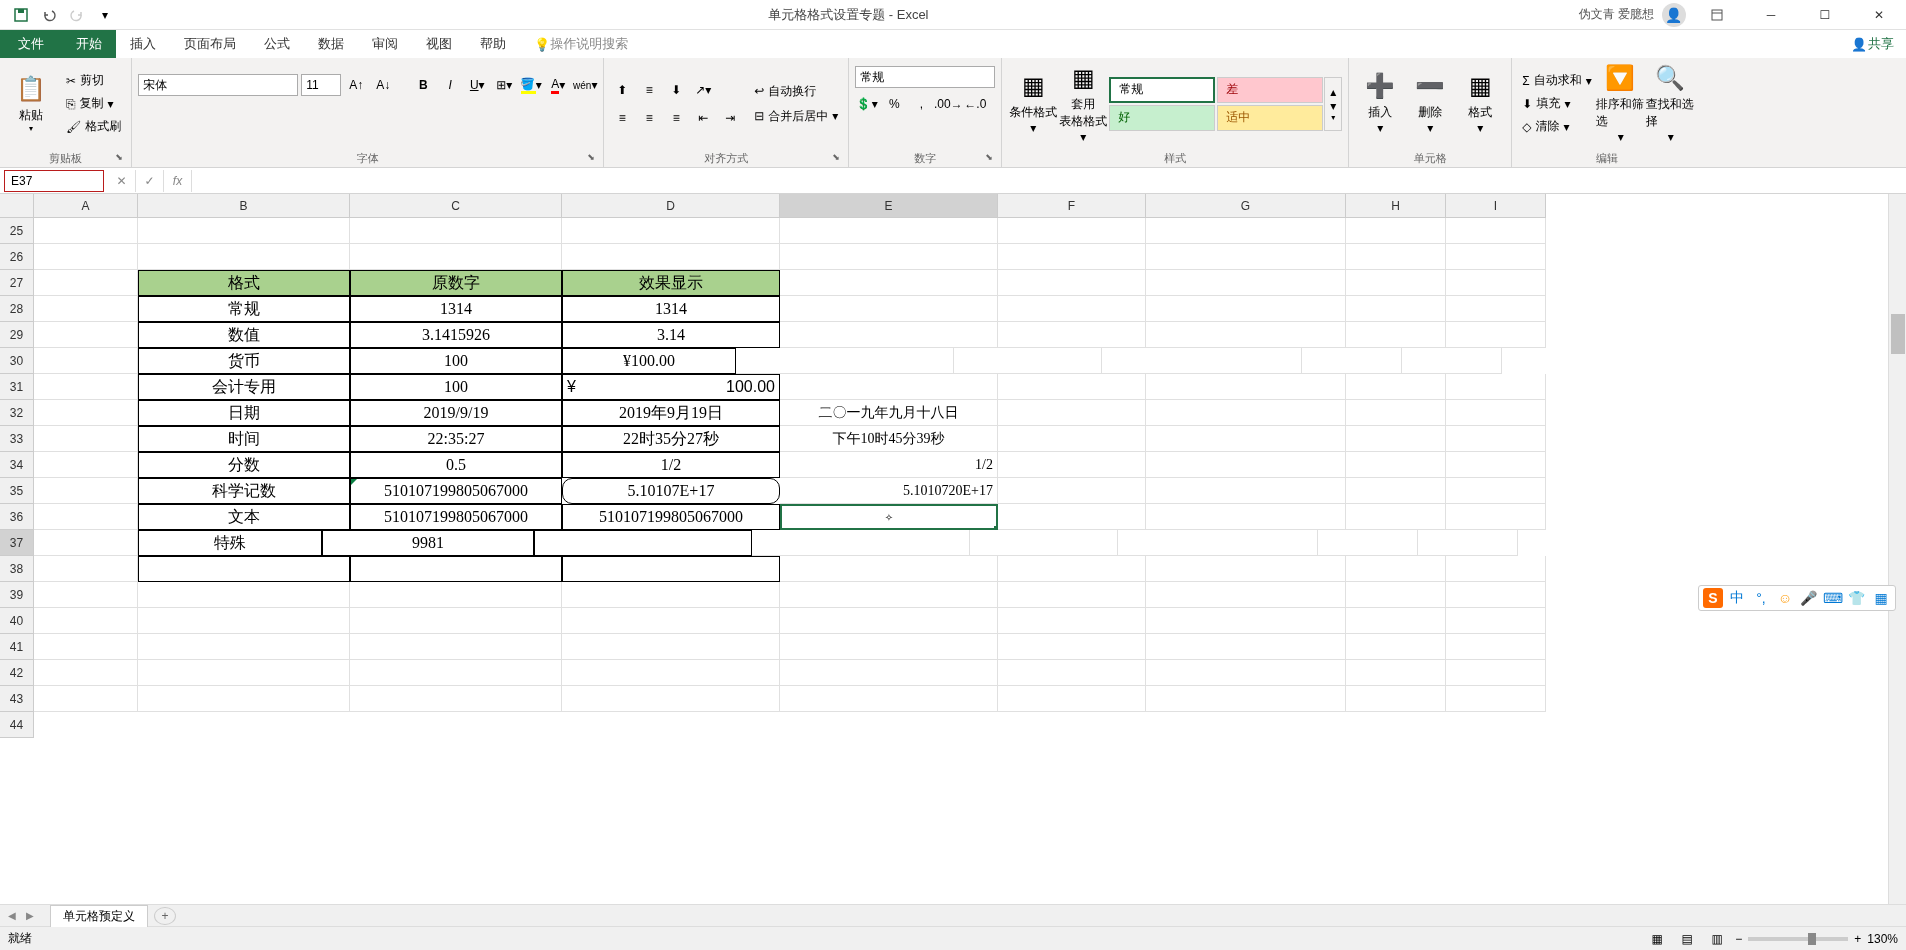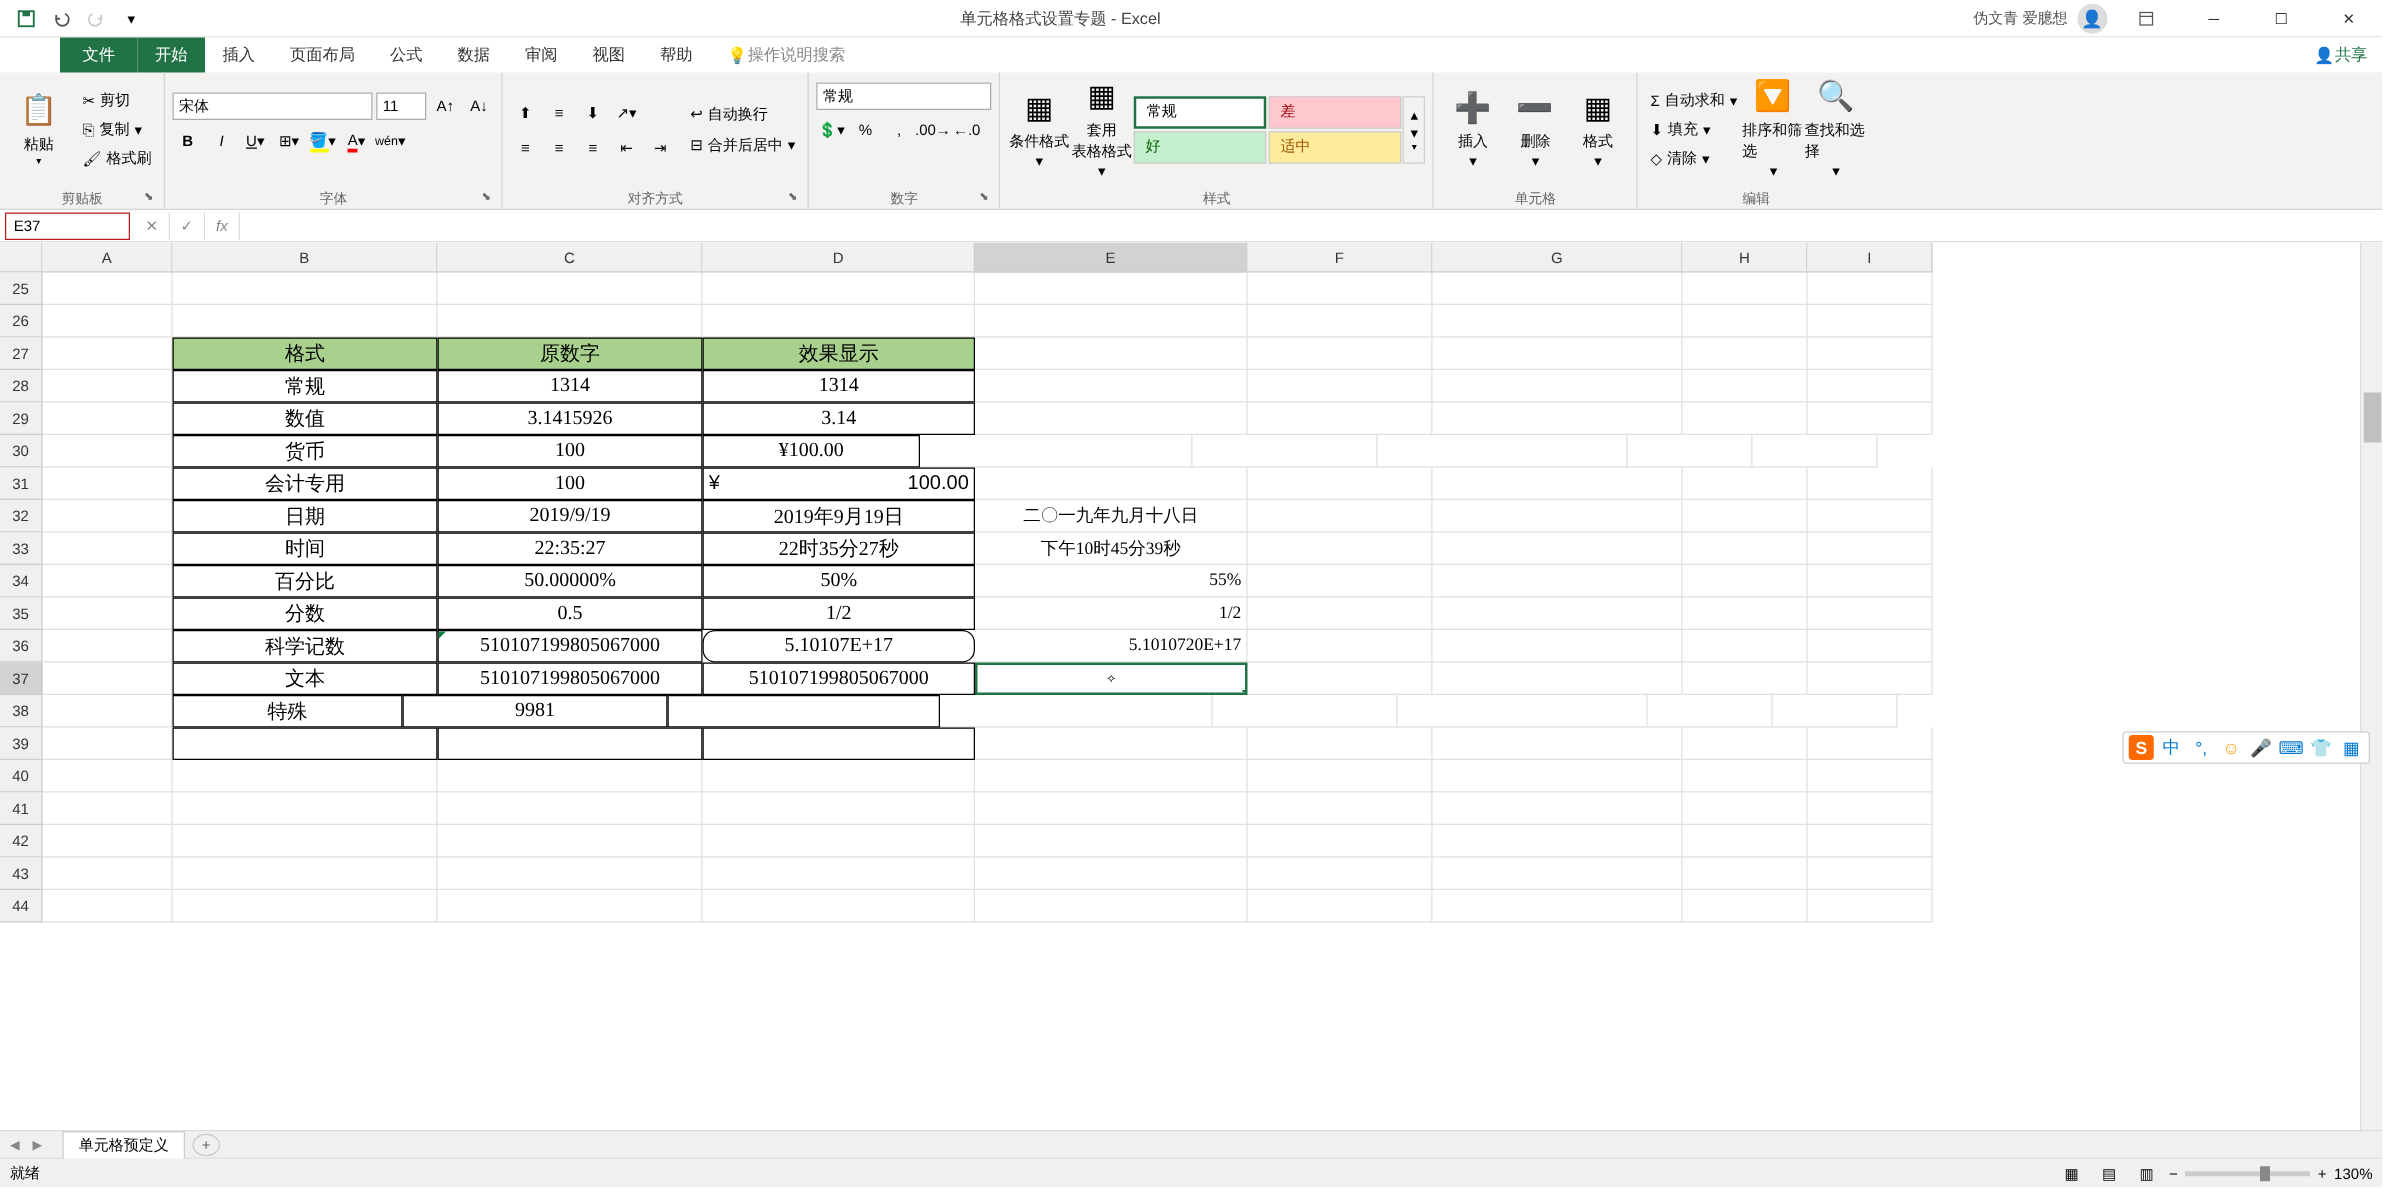--- a/index.html
+++ b/index.html
@@ -8,21 +8,21 @@
 
 .titlebar { height: 30px; background: #fff; display: flex; align-items: center; border-bottom: 1px solid #e1e1e1; }
 .qat { display: flex; align-items: center; gap: 2px; padding-left: 8px; }
 .qat-btn { width: 26px; height: 26px; display: flex; align-items: center; justify-content: center; cursor: pointer; }
 .title-center { flex: 1; text-align: center; font-size: 13px; color: #444; }
 .title-right { display: flex; align-items: center; gap: 8px; padding-right: 4px; }
 .user-avatar { width: 24px; height: 24px; border-radius: 50%; background: #ddd; display: flex; align-items: center; justify-content: center; font-size: 14px; }
 .win-btn { width: 46px; height: 30px; display: flex; align-items: center; justify-content: center; cursor: pointer; font-size: 12px; color: #333; }
 
 
-.ribbon-tabs { height: 28px; display: flex; align-items: stretch; background: #fff; margin-left: 48px; }
+.ribbon-tabs { height: 28px; display: flex; align-items: stretch; background: #fff; }
 .tab { padding: 0 14px; display: flex; align-items: center; cursor: pointer; font-size: 13px; color: #333; }
 .tab.file { background: #217346; color: #fff; padding: 0 18px; }
 .tab.active { background: #217346; color: #fff; }
 .share-right { margin-left: auto; display: flex; align-items: center; padding-right: 12px; color: #217346; font-size: 13px; }
 
 
 .ribbon { height: 110px; background: #f3f2f1; border-bottom: 1px solid #d4d4d4; display: flex; }
 .group { border-right: 1px solid #d4d4d4; display: flex; flex-direction: column; }
 .group-body { flex: 1; display: flex; align-items: center; padding: 0 6px; }
 .group-label { height: 18px; display: flex; align-items: center; justify-content: center; font-size: 11px; color: #666; position: relative; }
@@ -161,21 +161,21 @@
         <div class="small-btn">🖌 <span>格式刷</span></div>
       </div>
     </div>
     <div class="group-label">
         <span>剪贴板</span>
         <span class="dlg-launcher">⬊</span>
       </div>
   </div>
 
   <div class="group">
-    <div class="group-body" style="flex-direction:column;align-items:flex-start;gap:4px;padding-top:15px">
+    <div class="group-body" style="flex-direction:row;align-items:flex-start;gap:16px;padding-top:15px">
       <div class="font-row">
         <input class="font-select" style="width: 160px;" value="宋体">
         <input class="font-select" style="width: 40px;" value="11">
         <div class="icon-btn">A↑</div>
         <div class="icon-btn">A↓</div>
       </div>
       <div class="font-row">
         <div class="icon-btn">
             <b>B</b>
           </div>
@@ -436,31 +436,20 @@
         <div class="cell tbl" style="width: 212px;">22:35:27</div>
         <div class="cell tbl" style="width: 218px;">22时35分27秒</div>
         <div class="cell" style="width: 218px; justify-content: center;">下午10时45分39秒</div>
         <div class="cell" style="width: 148px;"></div>
         <div class="cell" style="width: 200px;"></div>
         <div class="cell" style="width: 100px;"></div>
         <div class="cell" style="width: 100px;"></div>
       </div>
       <div class="row">
         <div class="cell" style="width: 104px;"></div>
-        <div class="cell tbl" style="width: 212px;">百分比</div>
-        <div class="cell tbl" style="width: 212px;">50.00000%</div>
-        <div class="cell tbl" style="width: 218px;">50%</div>
-        <div class="cell plain-r" style="width: 218px;">55%</div>
-        <div class="cell" style="width: 148px;"></div>
-        <div class="cell" style="width: 200px;"></div>
-        <div class="cell" style="width: 100px;"></div>
-        <div class="cell" style="width: 100px;"></div>
-      </div>
-      <div class="row">
-        <div class="cell" style="width: 104px;"></div>
         <div class="cell tbl" style="width: 212px;">分数</div>
         <div class="cell tbl" style="width: 212px;">0.5</div>
         <div class="cell tbl" style="width: 218px;">1/2</div>
         <div class="cell plain-r" style="width: 218px;">1/2</div>
         <div class="cell" style="width: 148px;"></div>
         <div class="cell" style="width: 200px;"></div>
         <div class="cell" style="width: 100px;"></div>
         <div class="cell" style="width: 100px;"></div>
       </div>
       <div class="row">

